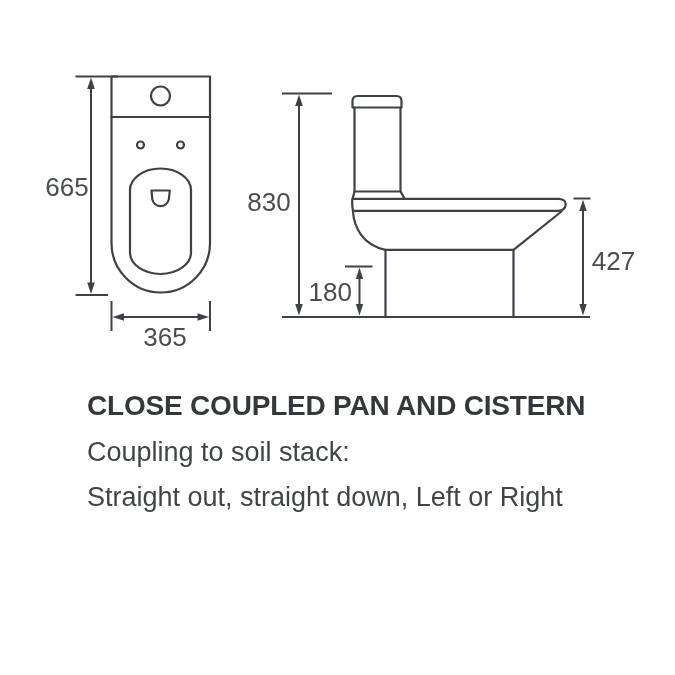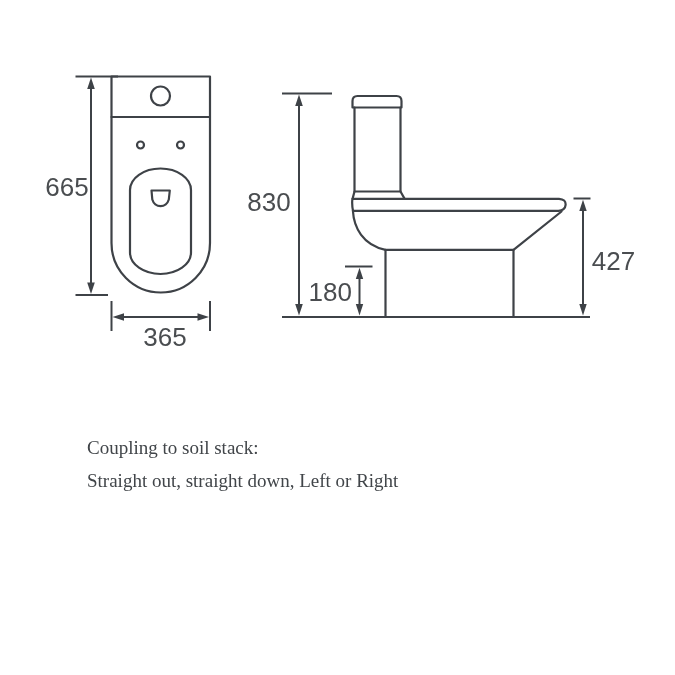--- a/index.html
+++ b/index.html
@@ -48,27 +48,26 @@
     top: 390px;
     font-size: 28px;
     font-weight: bold;
     letter-spacing: -0.2px;
     color: var(--heading-text, #35383b);
     white-space: nowrap;
   }
   .spec-line {
     position: absolute;
     left: 87px;
-    font-size: 19px;
+    font-size: 27px;
     color: var(--body-text, #414549);
     white-space: nowrap;
-    font-family: Liberation Serif, serif;
   }
   .spec-line.l1 { top: 437px; }
-  .spec-line.l2 { top: 470px; }
+  .spec-line.l2 { top: 482px; }
   .spec-line.l3 { top: 519px; }
   .spec-line.l4 { top: 568px; }
 </style>
 </head>
 <body>
 
 <div class="canvas">
 
   <svg class="diagram-svg" width="675" height="362" viewBox="0 0 675 362">
 
@@ -136,16 +135,17 @@
       <g>
         <line class="dimline" x1="573.5" y1="198.5" x2="590.5" y2="198.5"></line>
         <line class="dimline" x1="583" y1="210" x2="583" y2="305"></line>
         <polygon class="arrowhead" points="583,199.8 579.3,211 586.7,211"></polygon>
         <polygon class="arrowhead" points="583,315.5 579.3,304 586.7,304"></polygon>
         <text class="dim-label" x="613.5" y="270" text-anchor="middle">427</text>
       </g>
     </g>
   </svg>
 
+  <div class="spec-title">CLOSE COUPLED PAN AND CISTERN</div>
   <div class="spec-line l1">Coupling to soil stack:</div>
   <div class="spec-line l2">Straight out, straight down, Left or Right</div>
 
 </div>
 
 </body></html>

